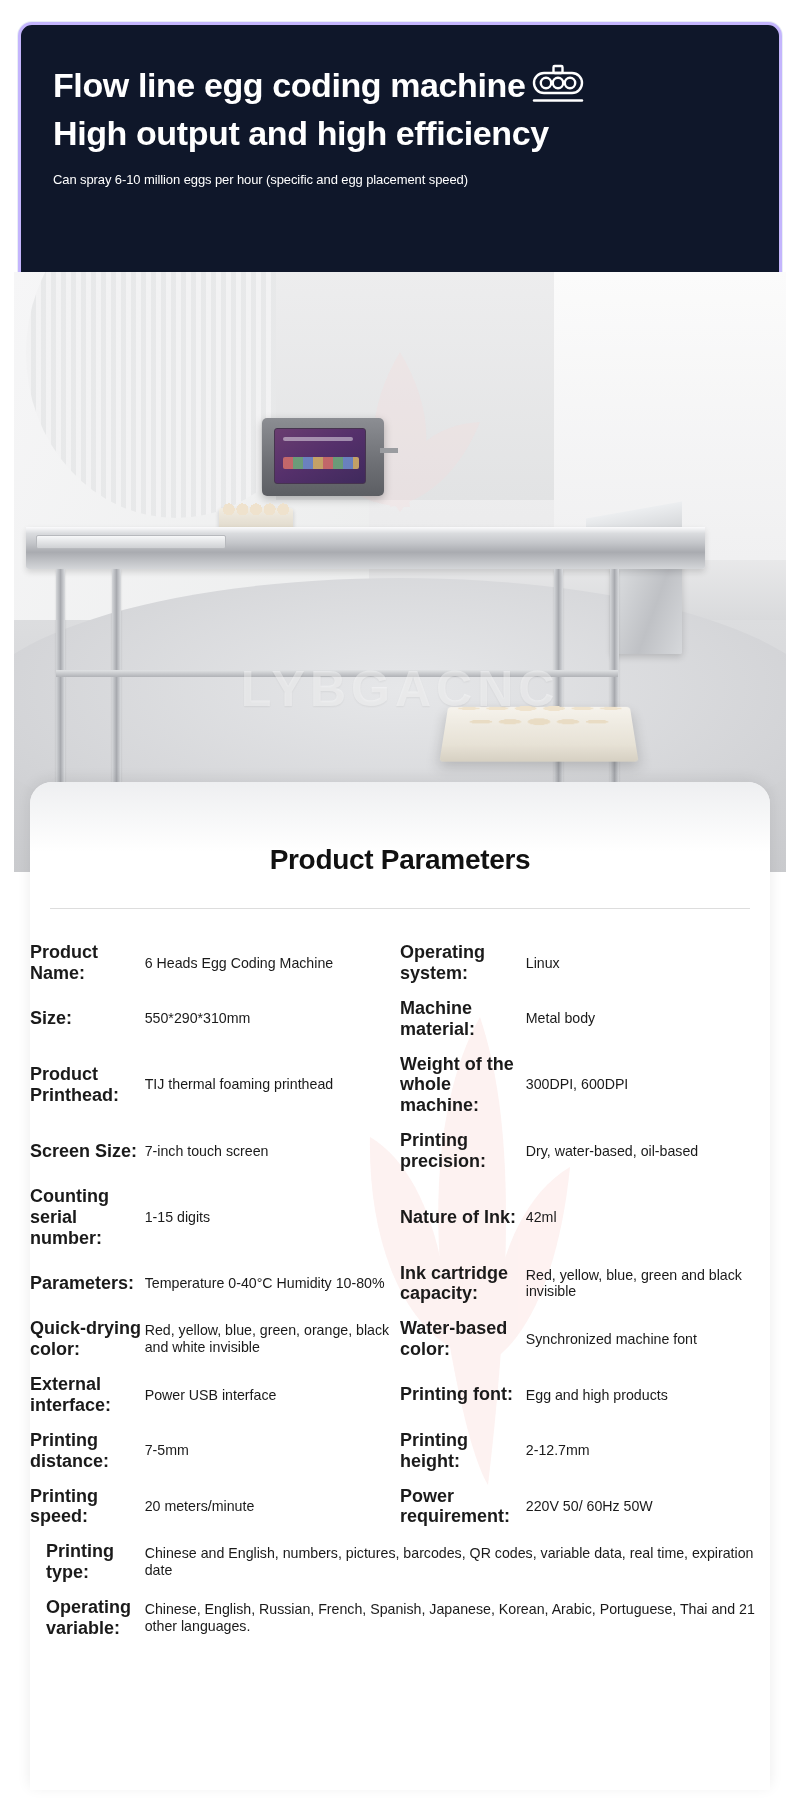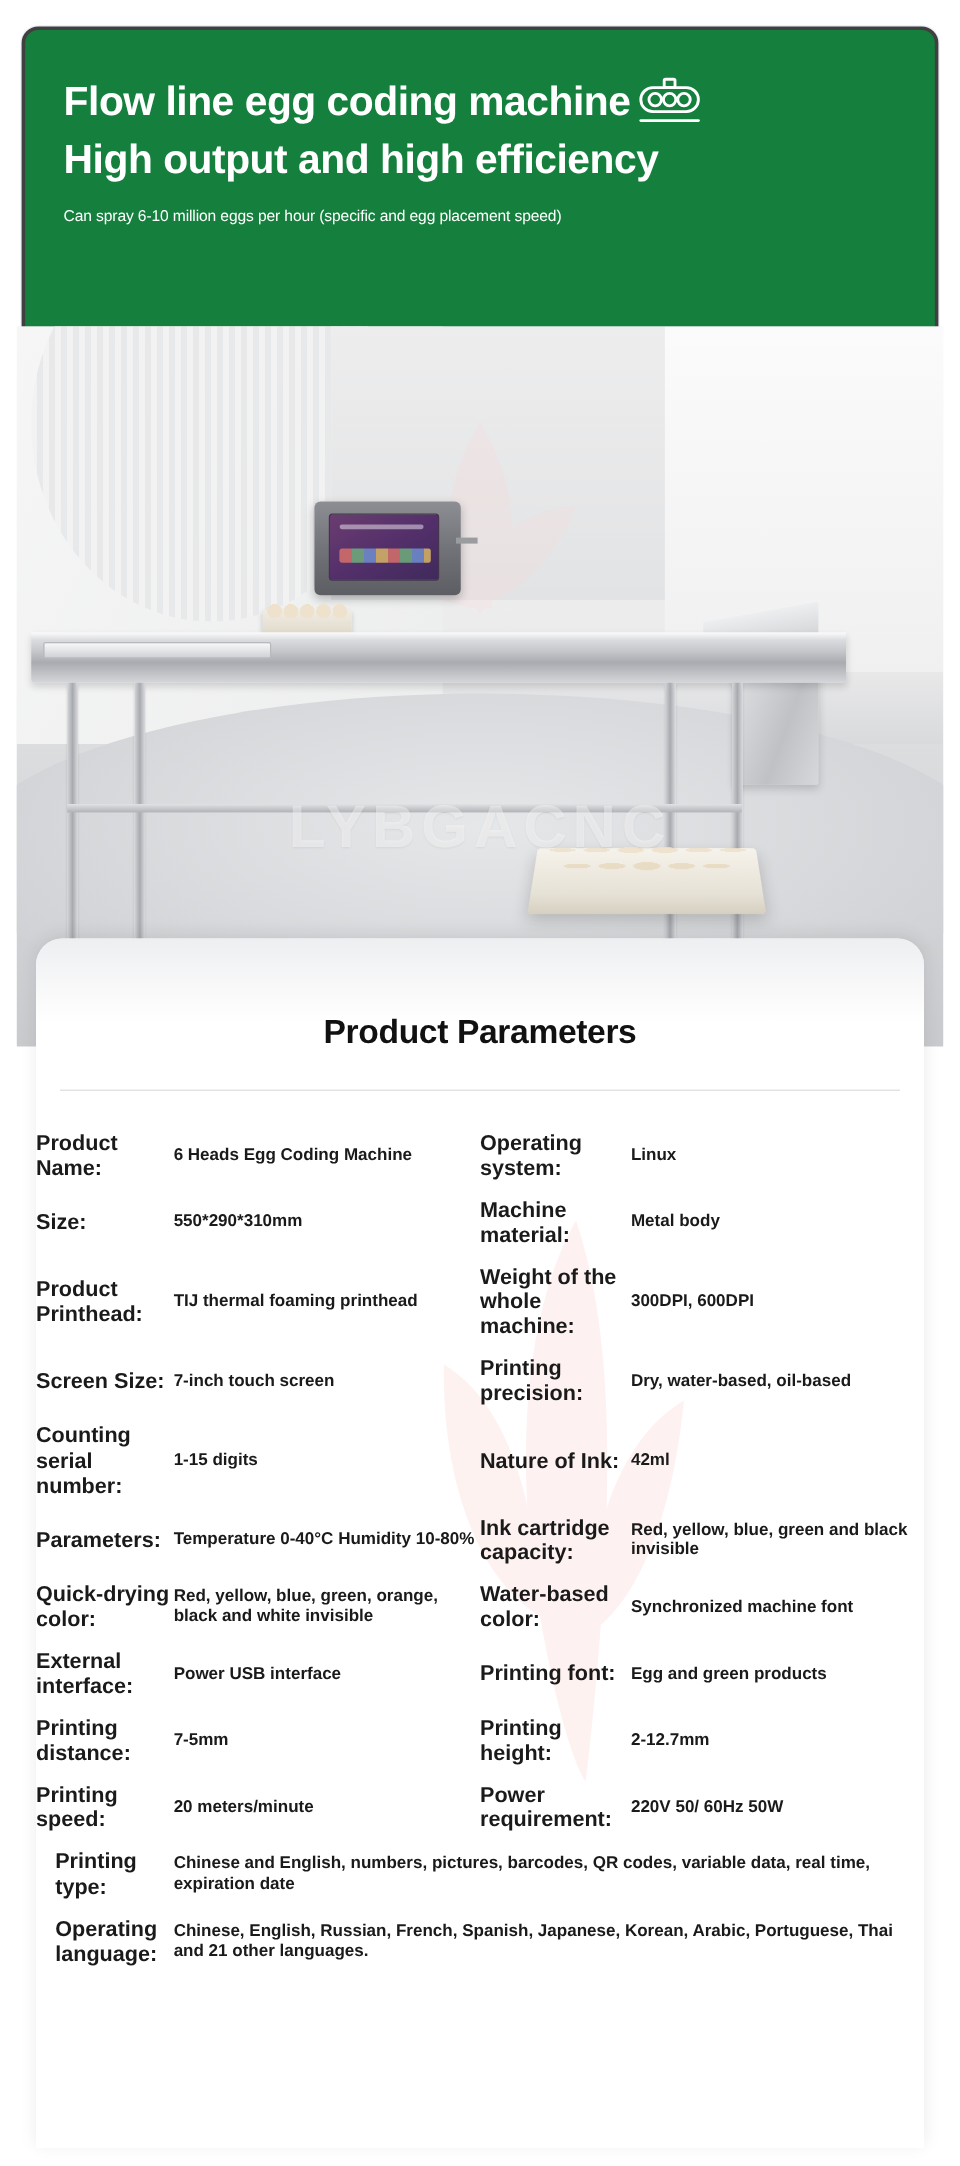--- a/index.html
+++ b/index.html
@@ -24,22 +24,22 @@
   .banner-wrap {
     position: absolute;
     left: 18px;
     top: 22px;
     width: 764px;
     height: 290px;
   }
   .banner {
     position: absolute;
     inset: 0;
-    background: #15803d;
-    border: 3px solid #404040;
+    background: #0f172a;
+    border: 3px solid #c4b5fd;
     border-radius: 14px;
     box-shadow: 0 0 0 1px #e9eef5;
   }
   .banner-inner {
     position: absolute;
     left: 32px;
     top: 36px;
     right: 28px;
   }
   .banner-title-row {
@@ -300,21 +300,21 @@
   table.params td { vertical-align: middle; padding: 7px 0; }
   .lbl {
     font-weight: bold;
     font-size: 18px;
     color: #1a1a1a;
     line-height: 1.16;
     padding-left: 16px;
     padding-right: 4px;
   }
   .val {
-    font-weight: bold;
+    font-weight: normal;
     font-size: 14.2px;
     color: #1a1a1a;
     line-height: 1.18;
     padding-right: 8px;
   }
   col.c1 { width: 15.5%; }
   col.c2 { width: 34.5%; }
   col.c3 { width: 17%; }
   col.c4 { width: 33%; }
 
@@ -455,39 +455,39 @@
         <tr>
           <td class="lbl">Quick-drying color:</td>
           <td class="val">Red, yellow, blue, green, orange, black and white invisible</td>
           <td class="lbl">Water-based color:</td>
           <td class="val">Synchronized machine font</td>
         </tr>
         <tr>
           <td class="lbl">External interface:</td>
           <td class="val">Power USB interface</td>
           <td class="lbl">Printing font:</td>
-          <td class="val">Egg and green products</td>
+          <td class="val">Egg and high products</td>
         </tr>
         <tr>
           <td class="lbl">Printing distance:</td>
           <td class="val">7-5mm</td>
           <td class="lbl">Printing height:</td>
           <td class="val">2-12.7mm</td>
         </tr>
         <tr>
           <td class="lbl">Printing speed:</td>
           <td class="val">20 meters/minute</td>
           <td class="lbl">Power requirement:</td>
           <td class="val">220V 50/ 60Hz 50W</td>
         </tr>
         <tr class="wide">
           <td class="lbl lbl-wide">Printing type:</td>
           <td class="val span-val" colspan="3">Chinese and English, numbers, pictures, barcodes, QR codes, variable data, real time, expiration date</td>
         </tr>
         <tr class="wide">
-          <td class="lbl lbl-wide">Operating language:</td>
+          <td class="lbl lbl-wide">Operating variable:</td>
           <td class="val span-val" colspan="3">Chinese, English, Russian, French, Spanish, Japanese, Korean, Arabic, Portuguese, Thai and 21 other languages.</td>
         </tr>
       </tbody>
     </table>
   </div>
 
 </div>
 
 </body></html>

